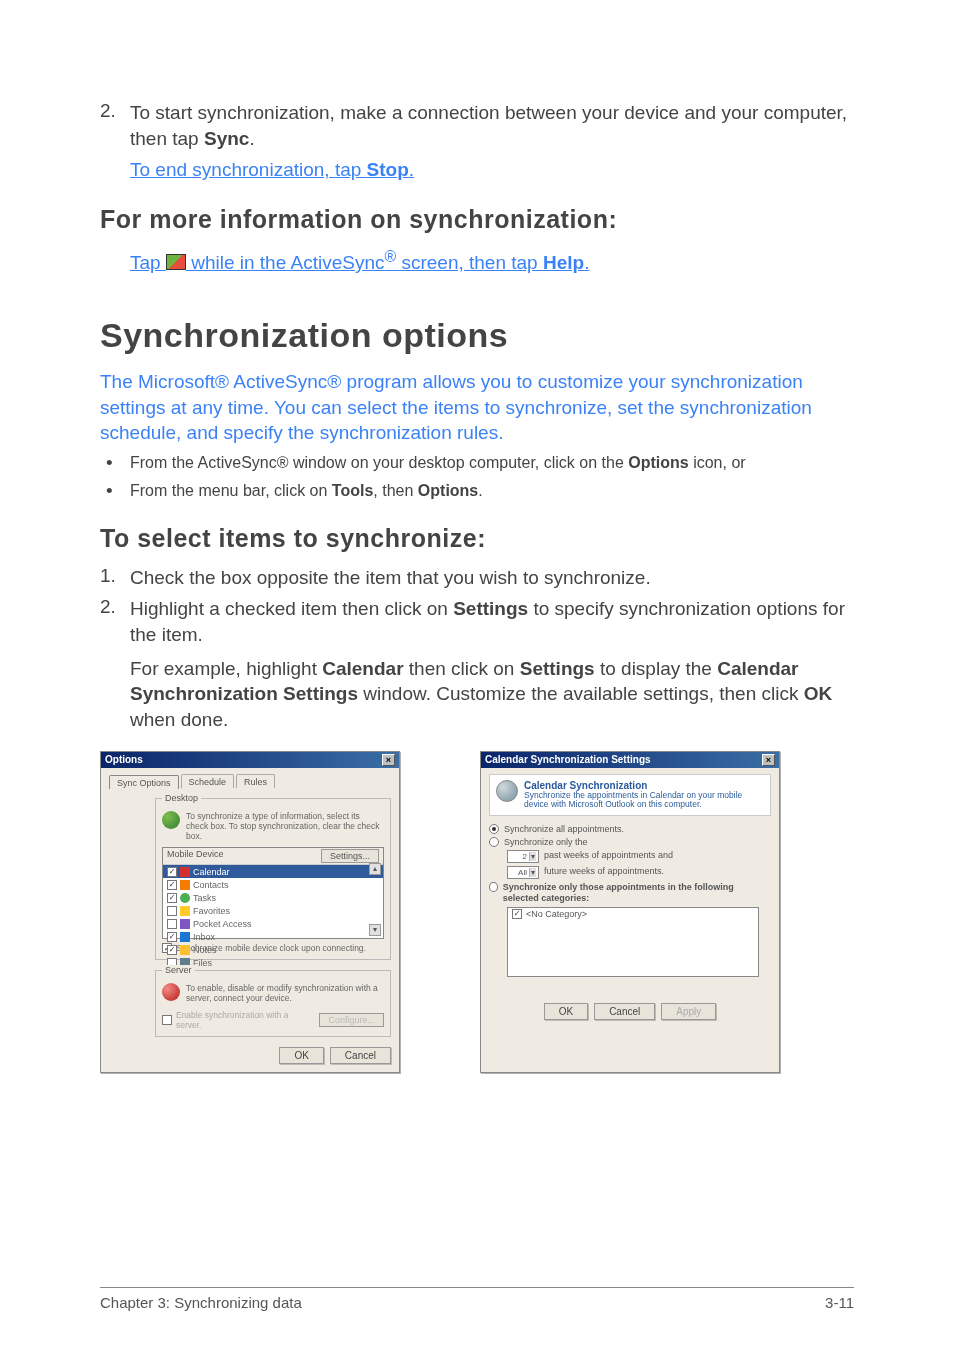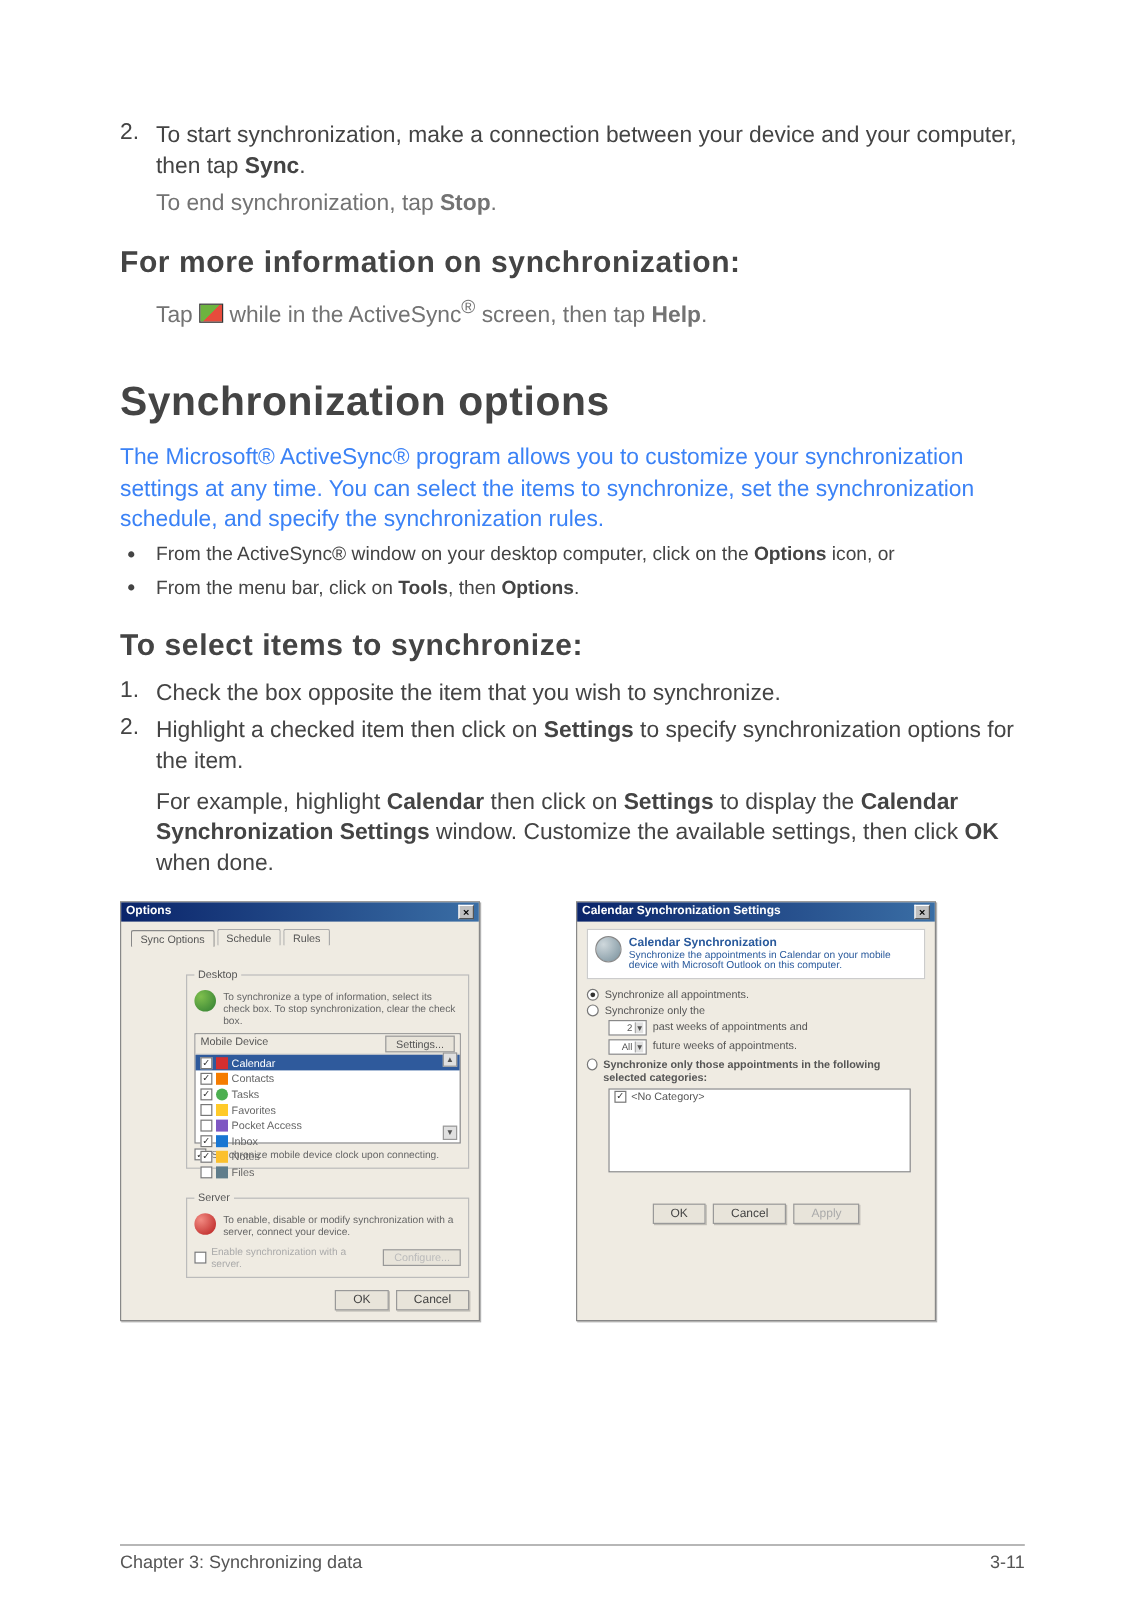--- a/index.html
+++ b/index.html
@@ -9,21 +9,21 @@
     color: #333;
     width: 954px;
     height: 1351px;
     padding: 100px 100px 40px 100px;
     position: relative;
   }
   .content-area { max-width: 760px; }
   .step-wrap { display: flex; margin-bottom: 4px; }
   .step-num { width: 30px; flex-shrink: 0; font-size: 19px; color: #444; }
   .step-body { font-size: 19px; color: #444; line-height: 1.35; }
-  .sub-line { margin-left: 30px; font-size: 19px; color: #737373; margin-top: 6px; line-height: 1.35; }
+  .sub-line { margin-left: 30px; font-size: 19px; color: #3b82f6; margin-top: 6px; line-height: 1.35; text-decoration: underline; }
   h2.sub { font-size: 25px; font-weight: bold; color: #444; margin-top: 22px; margin-bottom: 12px; letter-spacing: 0.5px; }
   h1.main { font-size: 34px; font-weight: bold; color: #444; margin-top: 40px; margin-bottom: 14px; letter-spacing: 0.5px; }
   .para { font-size: 19px; color: #3b82f6; line-height: 1.35; }
   .bold { font-weight: bold; }
   .bull-wrap { display: flex; margin-top: 6px; }
   .bull { width: 30px; flex-shrink: 0; text-align: left; font-size: 19px; color: #444; padding-left: 6px; }
   .bull-body { font-size: 16px; color: #444; line-height: 1.35; }
   .indent-sub { margin-left: 30px; font-size: 19px; color: #444; line-height: 1.35; margin-top: 8px; }
   .start-icon {
     display: inline-block;
@@ -76,21 +76,21 @@
     color: #555;
   }
   .tab.active { background: #efebe2; position: relative; top: 1px; border-color: #888; }
   .frame {
     border: 1px solid #bbb;
     padding: 6px;
     font-size: 9px;
     color: #666;
   }
   .frame-title { color: #555; font-size: 9px; margin-bottom: 4px; position: relative; top: -12px; background: #efebe2; display: inline-block; padding: 0 3px; }
-  .frame-wrap { margin-top: 24px; padding-left: 46px; }
+  .frame-wrap { margin-top: 10px; padding-left: 46px; }
   .info-row { display: flex; gap: 6px; margin-bottom: 6px; }
   .info-ico {
     width: 18px; height: 18px; border-radius: 50%;
     background: radial-gradient(circle at 30% 30%, #7fbf4d, #2e7d32);
     flex-shrink: 0;
   }
   .info-ico.red { background: radial-gradient(circle at 30% 30%, #f28b82, #b71c1c); }
   .info-txt { font-size: 8.5px; color: #666; line-height: 1.2; }
   .listbox {
     border: 1px solid #888;

